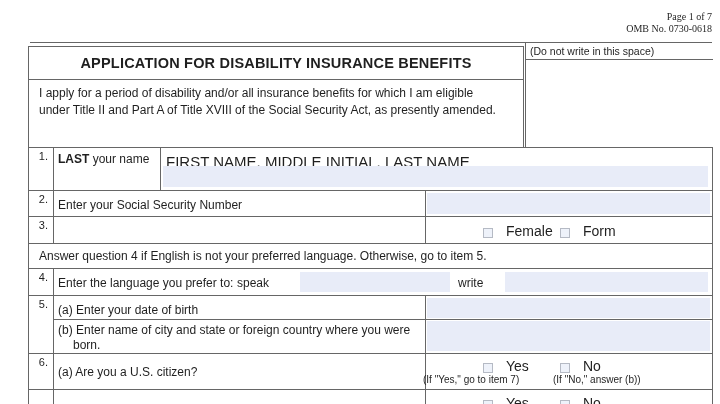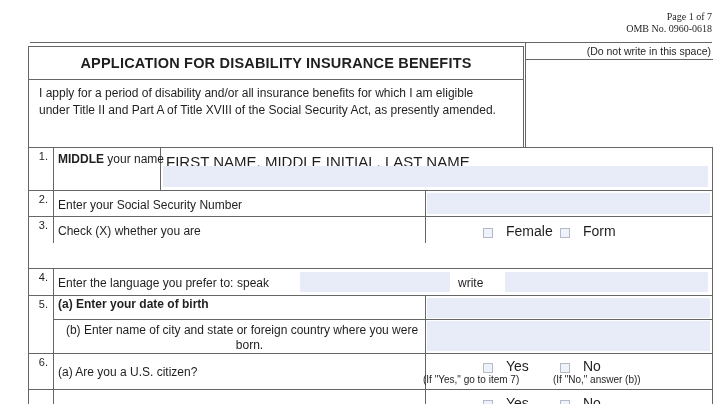--- a/index.html
+++ b/index.html
@@ -24,85 +24,87 @@
          border-left:1px solid #666;border-right:1px solid #666;overflow:hidden;}
 </style>
 </head>
 <body>
 
 <div id="page">
 
 
   <div class="abs small" style="left:520px;top:11px;width:192px;text-align:right;font-family:Liberation Serif, serif;">
     <div>Page 1 of 7</div>
-    <div>OMB No. 0960-0618</div>
+    <div>OMB No. 0730-0618</div>
   </div>
 
   <div class="line" style="left:30px;top:42px;width:682px;"></div>
 
   <div class="abs" style="left:525px;top:42px;width:188px;height:105px;border-left:1px solid #666;">
-    <div style="font-size:10.5px;padding:3px 2px 2px 4px;border-bottom:1px solid #666;text-align:right;">(Do not write in this space)</div>
+    <div style="font-size:10.5px;padding:3px 2px 2px 4px;border-bottom:1px solid #666;text-align:left;">(Do not write in this space)</div>
   </div>
 
   <div class="abs" style="left:28px;top:80px;width:496px;height:67px;border-left:1px solid #666;border-right:1px solid #666;">
     <div style="font-size:12px;line-height:17px;padding:5px 10px 0 10px;width:482px;">I apply for a period of disability and/or all insurance benefits for which I am eligible under Title II and Part A of Title XVIII of the Social Security Act, as presently amended.</div>
   </div>
 
   <div class="abs" style="left:28px;top:46px;width:496px;height:34px;border:1px solid #666;text-align:center;">
     <div class="b" style="font-size:14.5px;line-height:32px;letter-spacing:.2px;">APPLICATION FOR DISABILITY INSURANCE BENEFITS</div>
   </div>
 
   <div id="table">
 
     <div class="vline" style="left:24px;top:0;height:96px;"></div>
     <div class="vline" style="left:24px;top:121px;height:136px;"></div>
     <div class="vline" style="left:396px;top:43px;height:53px;"></div>
     <div class="vline" style="left:396px;top:148px;height:109px;"></div>
 
     <div class="row" style="top:0;height:43px;">
       <div class="num">1.</div>
       <div class="vline" style="left:131px;top:0;height:42px;"></div>
-      <div class="abs body-txt" style="left:29px;top:4px;"><span class="b">MIDDLE</span><span> your name</span></div>
+      <div class="abs body-txt" style="left:29px;top:4px;"><span class="b">LAST</span><span> your name</span></div>
       <div class="abs" style="left:137px;top:5px;font-size:15px;">FIRST NAME, MIDDLE INITIAL,  LAST NAME</div>
       <div class="field" style="left:134px;top:18px;width:545px;height:21px;"></div>
     </div>
 
     <div class="row" style="top:43px;height:26px;">
       <div class="num">2.</div>
       <div class="abs body-txt" style="left:29px;top:7px;">Enter your Social Security Number</div>
       <div class="field" style="left:398px;top:2px;width:283px;height:21px;"></div>
     </div>
 
     <div class="row" style="top:69px;height:27px;">
       <div class="num">3.</div>
-      <div class="abs body-txt" style="left:29px;top:7px;">Check (X) whether you are</div>
       <div class="abs" style="left:454px;top:6px;"><span class="cb"></span><span class="cb-label">Female</span></div>
       <div class="abs" style="left:531px;top:6px;"><span class="cb"></span><span class="cb-label">Form</span></div>
     </div>
 
+    <div class="row" style="top:96px;height:25px;">
+      <div class="abs body-txt" style="left:10px;top:5px;">Answer question 4 if English is not your preferred language.  Otherwise, go to item 5.</div>
+    </div>
 
     <div class="row" style="top:121px;height:27px;">
       <div class="num">4.</div>
       <div class="abs body-txt" style="left:29px;top:7px;">Enter the language you prefer to:</div>
       <div class="abs body-txt" style="left:208px;top:7px;">speak</div>
       <div class="field" style="left:271px;top:3px;width:150px;height:20px;"></div>
       <div class="abs body-txt" style="left:429px;top:7px;">write</div>
       <div class="field" style="left:476px;top:3px;width:203px;height:20px;"></div>
     </div>
 
     <div class="row" style="top:148px;height:24px;">
       <div class="num">5.</div>
-      <div class="abs body-txt" style="left:29px;top:1px;font-weight:bold;">(a) Enter your date of birth</div>
+      <div class="abs body-txt" style="left:29px;top:7px;">(a) Enter your date of birth</div>
       <div class="field" style="left:398px;top:2px;width:283px;height:20px;"></div>
     </div>
 
     <div class="line" style="left:24px;top:172px;width:661px;"></div>
 
     <div class="abs" style="left:0;top:172px;width:685px;height:34px;">
-      <div class="abs body-txt" style="left:29px;top:4px;width:368px;padding-left:15px;text-indent:-15px;line-height:15px;text-align:center;">(b) Enter name of city and state or foreign country where you were born.</div>
+      <div class="abs body-txt" style="left:29px;top:4px;width:368px;padding-left:15px;text-indent:-15px;line-height:15px;">(b) Enter name of city and state or foreign country where you were born.</div>
       <div class="field" style="left:398px;top:2px;width:283px;height:30px;"></div>
     </div>
 
     <div class="row" style="top:206px;height:36px;">
       <div class="num">6.</div>
       <div class="abs body-txt" style="left:29px;top:11px;">(a) Are you a U.S. citizen?</div>
       <div class="abs" style="left:454px;top:4px;"><span class="cb"></span><span class="cb-label">Yes</span></div>
       <div class="abs" style="left:531px;top:4px;"><span class="cb"></span><span class="cb-label">No</span></div>
       <div class="abs cond" style="left:394px;top:20px;">(If "Yes," go to item 7)</div>
       <div class="abs cond" style="left:524px;top:20px;">(If "No," answer (b))</div>

